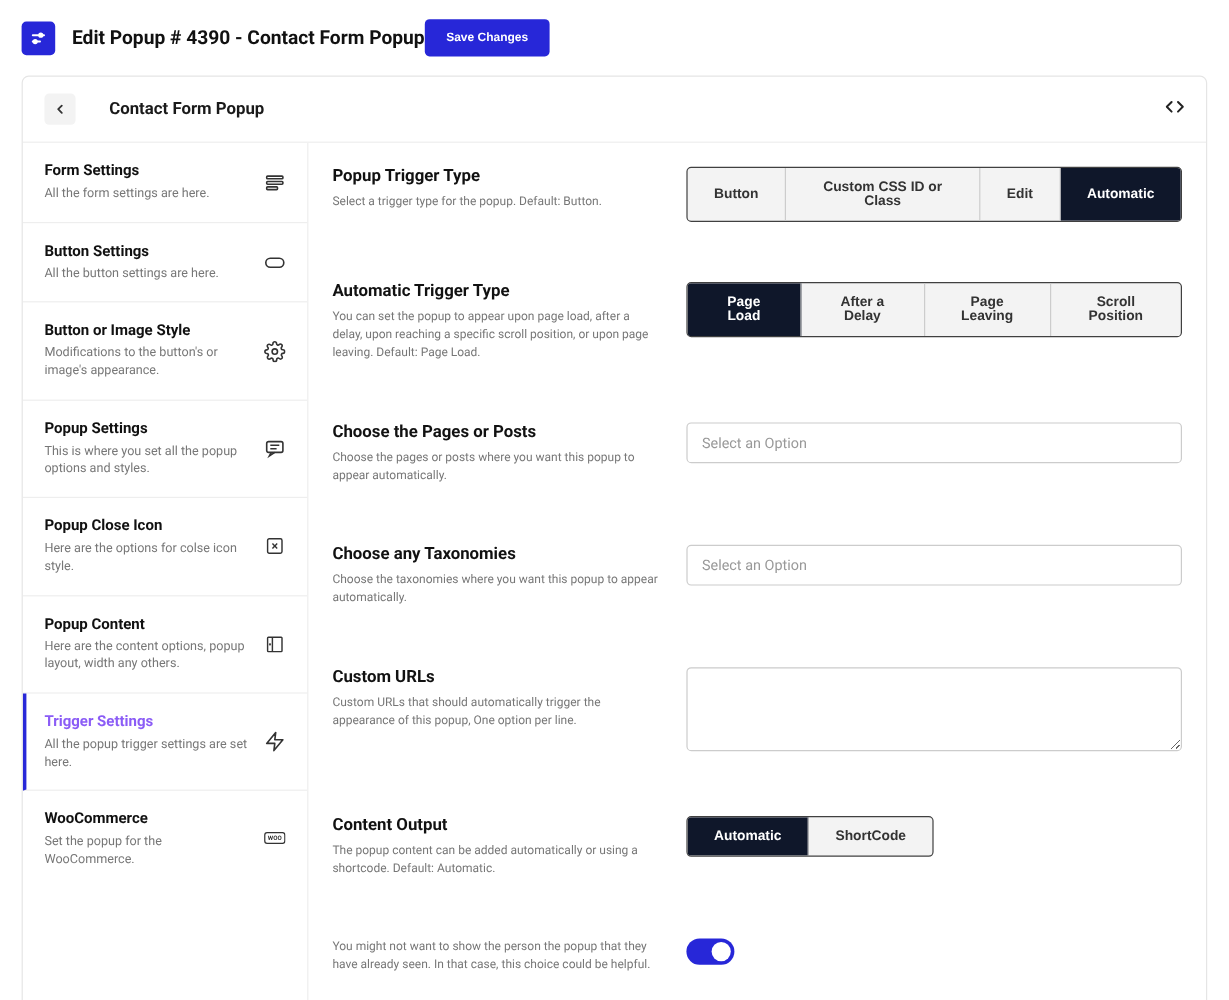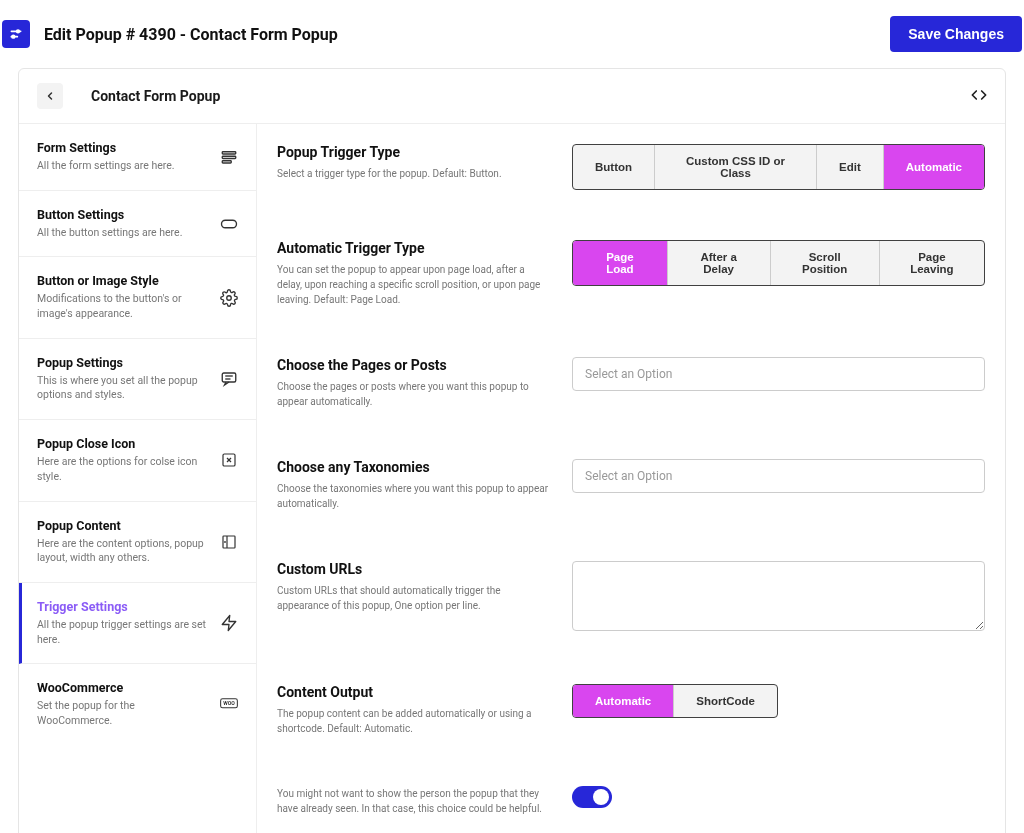--- a/index.html
+++ b/index.html
@@ -1,22 +1,22 @@
 <!DOCTYPE html>
 <html><head>
 <meta charset="utf-8">
 <style>
 * { box-sizing: border-box; margin: 0; padding: 0; }
 body { font-family: -apple-system, BlinkMacSystemFont, "Segoe UI", Roboto, Helvetica, Arial, sans-serif; background: #fff; color: #1a1a1a; font-size: 13px; }
-.header { display: flex; align-items: center; justify-content: space-between; padding: 16px 2px; }
+.header { display: flex; align-items: center; padding: 16px 18px; }
 .header-left { display: flex; align-items: center; gap: 14px; }
 .app-icon { width: 28px; height: 28px; background: #2727d8; border-radius: 4px; display: flex; align-items: center; justify-content: center; }
 .app-icon svg { width: 16px; height: 16px; }
 .page-title { font-size: 16px; font-weight: 700; color: #111; }
-.save-btn { background: #2727d8; color: #fff; border: none; padding: 10px 18px; border-radius: 4px; font-size: 14px; font-weight: 600; cursor: pointer; }
+.save-btn { background: #2727d8; color: #fff; border: none; padding: 10px 18px; border-radius: 4px; font-size: 10px; font-weight: 600; cursor: pointer; }
 .panel { border: 1px solid #e5e5e5; border-radius: 6px; margin: 0 18px 18px 18px; background: #fff; overflow: hidden; }
 .panel-header { display: flex; align-items: center; justify-content: space-between; padding: 14px 18px; border-bottom: 1px solid #eee; }
 .panel-header-left { display: flex; align-items: center; gap: 28px; }
 .back-btn { width: 26px; height: 26px; background: #f3f3f3; border: none; border-radius: 4px; display: flex; align-items: center; justify-content: center; cursor: pointer; }
 .panel-title { font-size: 14px; font-weight: 700; }
 .code-icon { cursor: pointer; color: #333; }
 .body { display: flex; }
 .sidebar { width: 238px; border-right: 1px solid #eee; flex-shrink: 0; }
 .nav-item { display: flex; align-items: center; justify-content: space-between; padding: 16px 18px; border-bottom: 1px solid #eee; cursor: pointer; gap: 10px; }
 .nav-item.active { border-left: 3px solid #2727d8; padding-left: 15px; }
@@ -28,21 +28,21 @@
 .content { flex: 1; padding: 10px 0 30px 0; }
 .field-row { display: flex; padding: 10px 20px; gap: 20px; margin-bottom: 30px; }
 .field-label-col { width: 275px; flex-shrink: 0; }
 .field-label { font-size: 14px; font-weight: 700; color: #111; margin-bottom: 6px; }
 .field-label.accent { color: #2727d8; }
 .field-desc { font-size: 10px; color: #777; line-height: 1.5; }
 .field-control-col { flex: 1; }
 .btn-group { display: inline-flex; border: 1px solid #404040; border-radius: 4px; background: #f3f3f3; overflow: hidden; }
 .btn-group-btn { background: transparent; border: none; padding: 10px 22px; font-size: 11.5px; font-weight: 600; color: #333; cursor: pointer; border-right: 1px solid #ccc; }
 .btn-group-btn:last-child { border-right: none; }
-.btn-group-btn.active { background: #d946ef; color: #fff; }
+.btn-group-btn.active { background: #0f172a; color: #fff; }
 .btn-group.wide .btn-group-btn { padding: 10px 28px; }
 .select-input { width: 100%; max-width: 418px; padding: 9px 12px; border: 1px solid #ccc; border-radius: 4px; font-size: 12px; color: #999; background: #fff; cursor: pointer; }
 .textarea-input { width: 100%; max-width: 418px; height: 70px; padding: 9px 12px; border: 1px solid #ccc; border-radius: 4px; font-size: 12px; resize: both; font-family: inherit; }
 .toggle { width: 40px; height: 22px; background: #2727d8; border-radius: 11px; position: relative; cursor: pointer; }
 .toggle-knob { width: 16px; height: 16px; background: #fff; border-radius: 50%; position: absolute; top: 3px; right: 3px; }
 </style>
 </head>
 <body>
 
 <div class="header">
@@ -209,22 +209,22 @@
 
       <div class="field-row">
         <div class="field-label-col">
           <div class="field-label">Automatic Trigger Type</div>
           <div class="field-desc">You can set the popup to appear upon page load, after a delay, upon reaching a specific scroll position, or upon page leaving. Default: Page Load.</div>
         </div>
         <div class="field-control-col">
           <div class="btn-group wide">
             <button class="btn-group-btn active">Page Load</button>
             <button class="btn-group-btn">After a Delay</button>
+            <button class="btn-group-btn">Page Leaving</button>
             <button class="btn-group-btn">Scroll Position</button>
-            <button class="btn-group-btn">Page Leaving</button>
           </div>
         </div>
       </div>
 
       <div class="field-row">
         <div class="field-label-col">
           <div class="field-label">Choose the Pages or Posts</div>
           <div class="field-desc">Choose the pages or posts where you want this popup to appear automatically.</div>
         </div>
         <div class="field-control-col">

